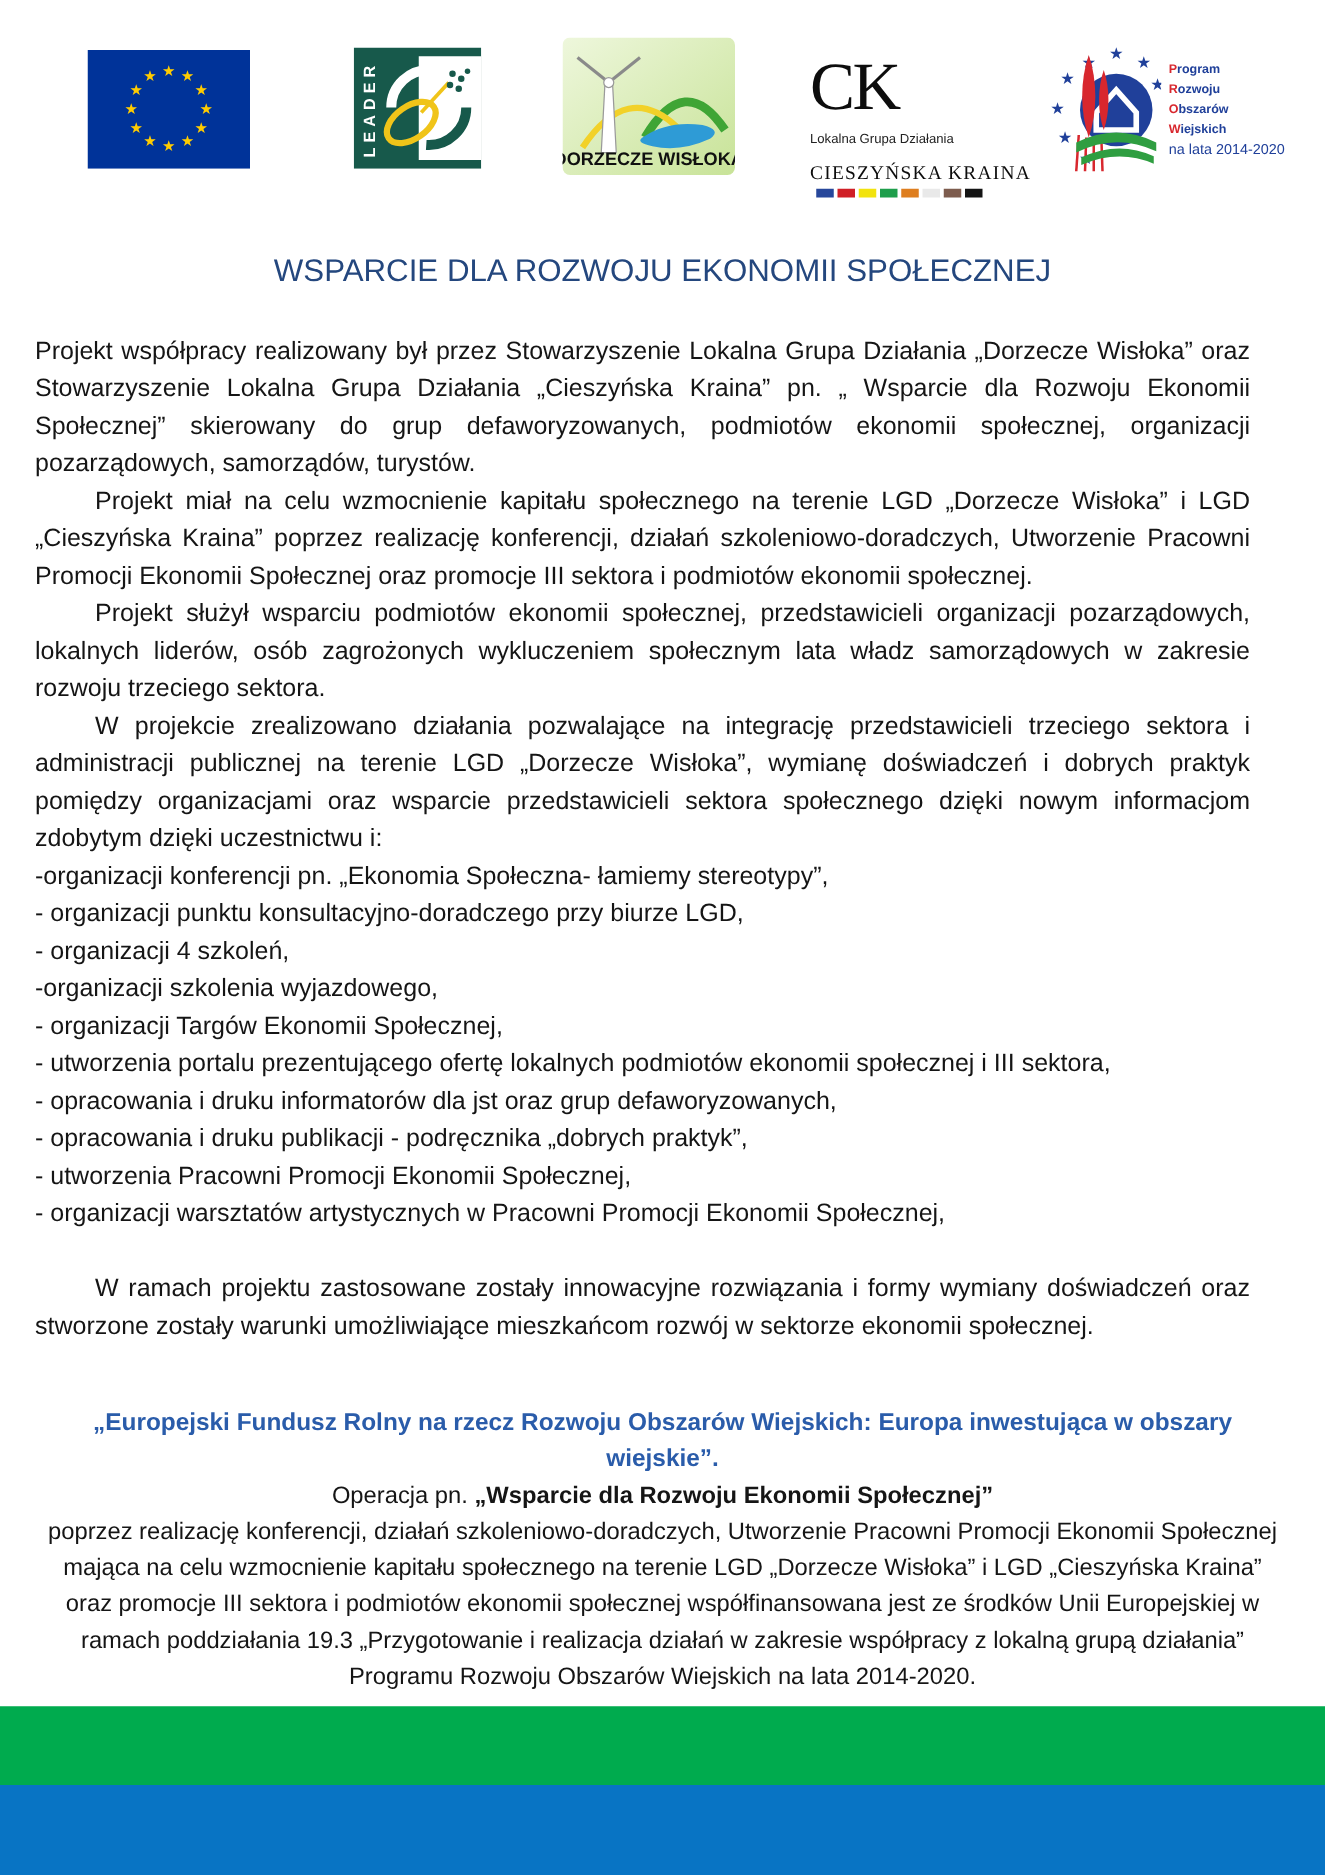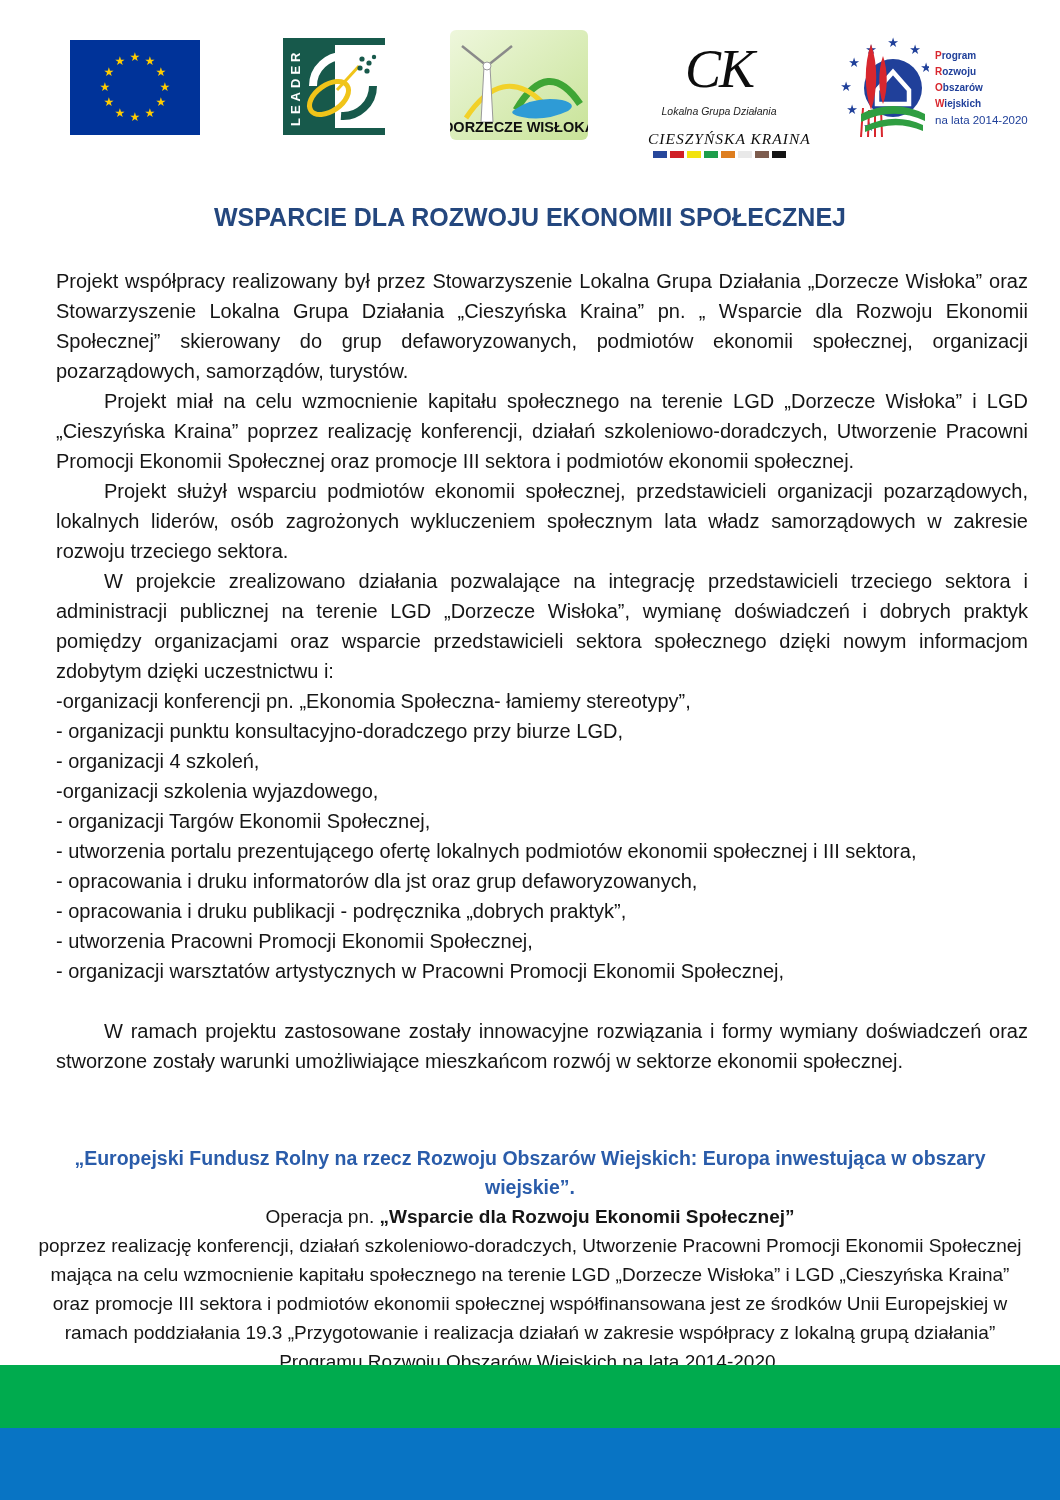--- a/index.html
+++ b/index.html
@@ -4,49 +4,49 @@
 <style>
   html,body{margin:0;padding:0;background:#ffffff;}
   .page{position:relative;width:1060px;height:1500px;background:#ffffff;overflow:hidden;
         font-family:"Liberation Sans","DejaVu Sans",sans-serif;color:#111;}
   
   .logos{position:absolute;top:30px;left:0;width:1060px;height:115px;}
   .logo{position:absolute;}
   .logo-eu{left:70px;top:10px;}
   .logo-leader{left:283px;top:8px;}
   .logo-dorzecze{left:450px;top:0px;}
-  .logo-ck{left:648px;top:14px;width:142px;text-align:center;font-style:italic;}
+  .logo-ck{left:648px;top:14px;width:142px;text-align:left;}
   .logo-prow{left:833px;top:4px;display:flex;align-items:center;}
   .ck-initials{font-family:"Liberation Serif","DejaVu Serif",serif;font-size:54px;line-height:50px;
                letter-spacing:-2px;color:#0d0d0d;}
   .ck-sub{font-size:10.5px;color:#222;margin-top:11px;}
   .ck-name{font-family:"Liberation Serif","DejaVu Serif",serif;font-size:15.5px;letter-spacing:1px;
            color:#0d0d0d;margin-top:13px;white-space:nowrap;}
   .ck-squares{margin-top:3px;display:flex;justify-content:center;gap:3px;}
   .ck-sq{display:inline-block;width:14px;height:7px;}
   .sq1{background:#27479B}.sq2{background:#D01F26}.sq3{background:#F2E30E}.sq4{background:#1E9E4B}
   .sq5{background:#DE7E1F}.sq6{background:#E9E9E9}.sq7{background:#7D5C4E}.sq8{background:#141414}
   .prow-text{margin-left:6px;}
   .prow-word{font-size:10px;font-weight:bold;color:#20409A;line-height:16px;}
   .prow-word::first-letter{color:#D8272E;}
   .prow-years{font-size:11.5px;font-weight:normal;color:#20409A;margin-top:2px;white-space:nowrap;}
   
   .title{position:absolute;top:203px;left:0;width:1060px;text-align:center;
-         font-size:25px;font-weight:bold;color:#24477E;letter-spacing:0px;}
-  
-  .body-text{position:absolute;top:266px;left:56px;width:972px;
+         font-size:25px;font-weight:normal;color:#24477E;letter-spacing:0px;}
+  
+  .body-text{position:absolute;top:266px;left:28px;width:972px;
              font-size:20px;line-height:30px;color:#151515;text-align:justify;}
   .para{margin:0;}
   .para-indent{text-indent:48px;}
   .list-line{text-align:left;}
   .spacer-line{height:30px;}
   
   .footer{position:absolute;top:1124px;left:30px;width:1000px;text-align:center;
           font-size:19px;line-height:29px;color:#151515;}
-  .footer-heading{font-weight:bold;color:#2A5CAA;font-size:19.5px;margin-top:20px;}
+  .footer-heading{font-weight:bold;color:#2A5CAA;font-size:19.5px;}
   .footer-operation-bold{font-weight:bold;}
   
   .bar-green{position:absolute;top:1365px;left:0;width:1060px;height:63px;background:#00AB4E;}
   .bar-blue{position:absolute;top:1428px;left:0;width:1060px;height:72px;background:#0874C4;}
 </style>
 </head>
 <body>
 
 <div class="page">
 

